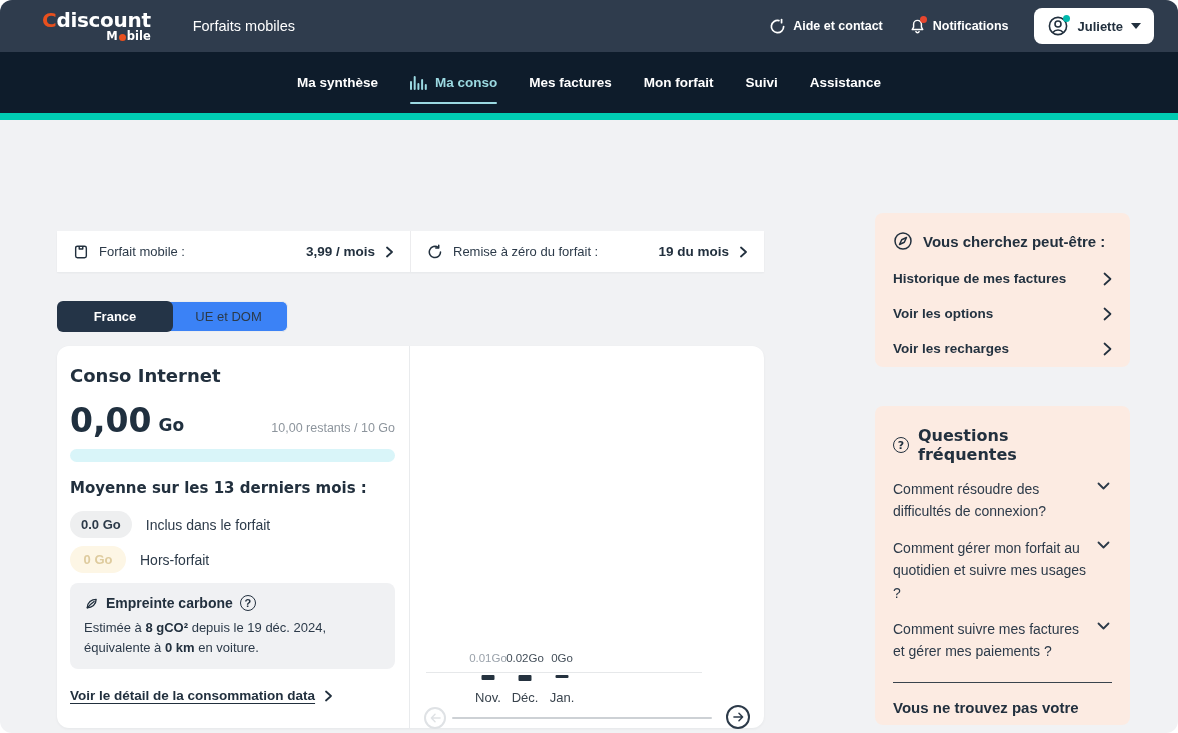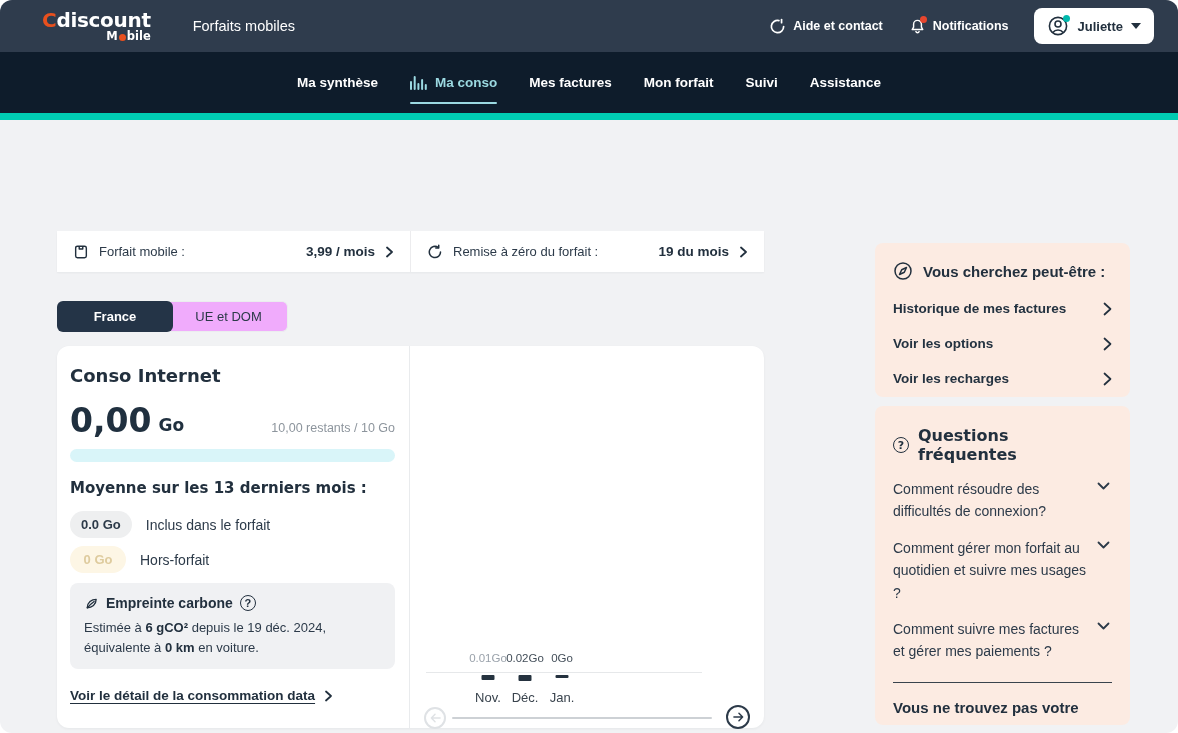--- a/index.html
+++ b/index.html
@@ -56,21 +56,21 @@
     background:#fff; border-radius:0; display:flex; box-shadow:0 1px 2px rgba(20,30,40,0.05);
   }
   .info-half { flex:1; display:flex; align-items:center; gap:10px; padding:0 16px; font-size:13px; color:#2c3a49; cursor:pointer; }
   .info-half + .info-half { border-left:1px solid #ececee; }
   .info-value { margin-left:auto; display:flex; align-items:center; gap:10px; font-weight:700; font-size:13.5px; color:#22303e; }
 
   
   .zone-tabs { position:absolute; top:301px; left:57px; display:flex; }
   .tab { height:31px; display:flex; align-items:center; justify-content:center; font-size:13px; cursor:pointer; }
   .tab-france { width:116px; background:#243447; color:#fff; font-weight:700; border-radius:6px; z-index:2; }
-  .tab-ue { width:118px; background:#f0abfc; color:#2c3a49; border:1px solid #ebedef; border-left:none; border-radius:0 6px 6px 0; margin-left:-3px; }
+  .tab-ue { width:118px; background:#3b82f6; color:#2c3a49; border:1px solid #ebedef; border-left:none; border-radius:0 6px 6px 0; margin-left:-3px; }
 
   
   .conso-card {
     position:absolute; top:346px; left:57px; width:707px; height:382px;
     background:#fff; border-radius:12px; box-shadow:0 1px 3px rgba(20,30,40,0.05);
   }
   .card-left { position:absolute; left:0; top:0; width:352px; height:100%; padding:19px 14px 0 13px; }
   .card-divider { position:absolute; left:352px; top:0; bottom:0; width:1px; background:#e9ebed; }
   .card-right { position:absolute; left:353px; top:0; right:0; bottom:0; }
 
@@ -116,21 +116,21 @@
   }
   .chart-track { position:absolute; left:42px; right:52px; top:111px; height:2px; background:#cdd1d5; border-radius:1px; }
   .chart-nav-right {
     position:absolute; right:14px; top:99px; width:24px; height:24px;
     border:2px solid #2c3a49; border-radius:50%; color:#2c3a49;
     display:flex; align-items:center; justify-content:center; background:#fff; cursor:pointer;
   }
 
   
   .suggest-box {
-    position:absolute; left:875px; top:243px; width:255px; height:154px;
+    position:absolute; left:875px; top:213px; width:255px; height:154px;
     background:#fcebe2; border-radius:8px; padding:0 18px;
   }
   .suggest-head { display:flex; align-items:center; gap:10px; margin-top:18px; font-size:15px; font-weight:700; color:#22303e; }
   .suggest-item { display:flex; align-items:center; justify-content:space-between; margin-top:20px; font-size:13.5px; font-weight:600; color:#233240; cursor:pointer; }
 
   .faq-box {
     position:absolute; left:875px; top:406px; width:255px; height:319px;
     background:#fcebe2; border-radius:8px; padding:0 18px; overflow:hidden;
   }
   .faq-head { display:flex; align-items:center; gap:9px; margin-top:20px; font-family:"DejaVu Sans", sans-serif; font-size:16px; font-weight:700; color:#22303e; }
@@ -289,21 +289,21 @@
         <div class="carbon-head">
           <span>
             <svg width="15" height="15" viewBox="0 0 16 16" fill="none" stroke="#22303e" stroke-width="1.4" stroke-linejoin="round">
               <path d="M3.5 12.5 C3.5 7 8 3.5 13 3.5 C13 9 8.5 12.5 3.5 12.5 Z"></path>
               <path d="M3.5 12.5 C6 9.5 8.5 7.5 10.8 5.8" stroke-linecap="round"></path>
             </svg>
           </span>
           <span>Empreinte carbone</span>
           <span class="qcircle">?</span>
         </div>
-        <p class="carbon-text"><span>Estimée à </span><b>6 gCO²</b><span> depuis le 19 déc. 2024, équivalente à </span><b>0 km</b><span> en voiture.</span></p>
+        <p class="carbon-text"><span>Estimée à </span><b>8 gCO²</b><span> depuis le 19 déc. 2024, équivalente à </span><b>0 km</b><span> en voiture.</span></p>
       </div>
       <div class="detail-link">
         <span class="link-text">Voir le détail de la consommation data</span>
         <span>
           <svg width="9" height="12" viewBox="0 0 9 12" fill="none" stroke="#22303e" stroke-width="1.8" stroke-linecap="round" stroke-linejoin="round">
               <path d="M2 1.5 L7 6 L2 10.5"></path>
             </svg>
         </span>
       </div>
     </div>

